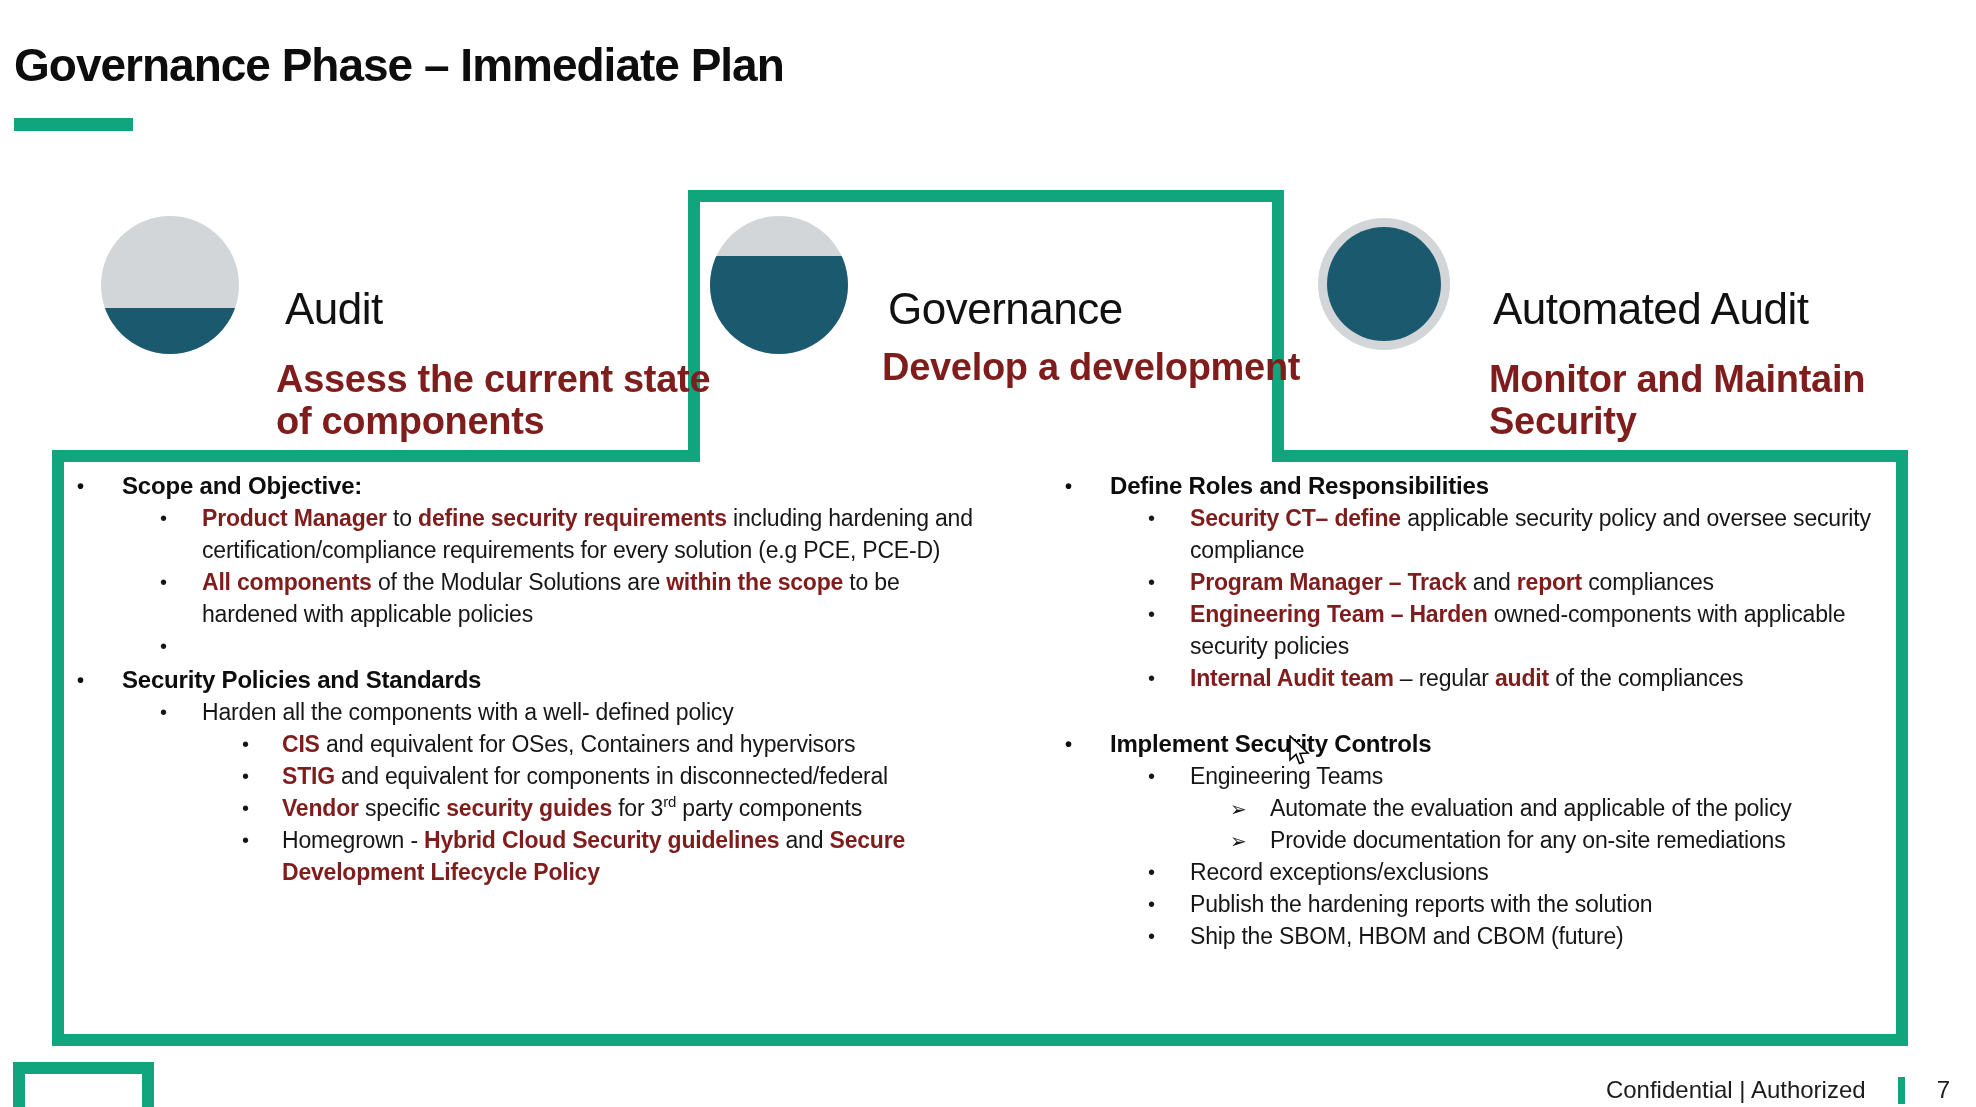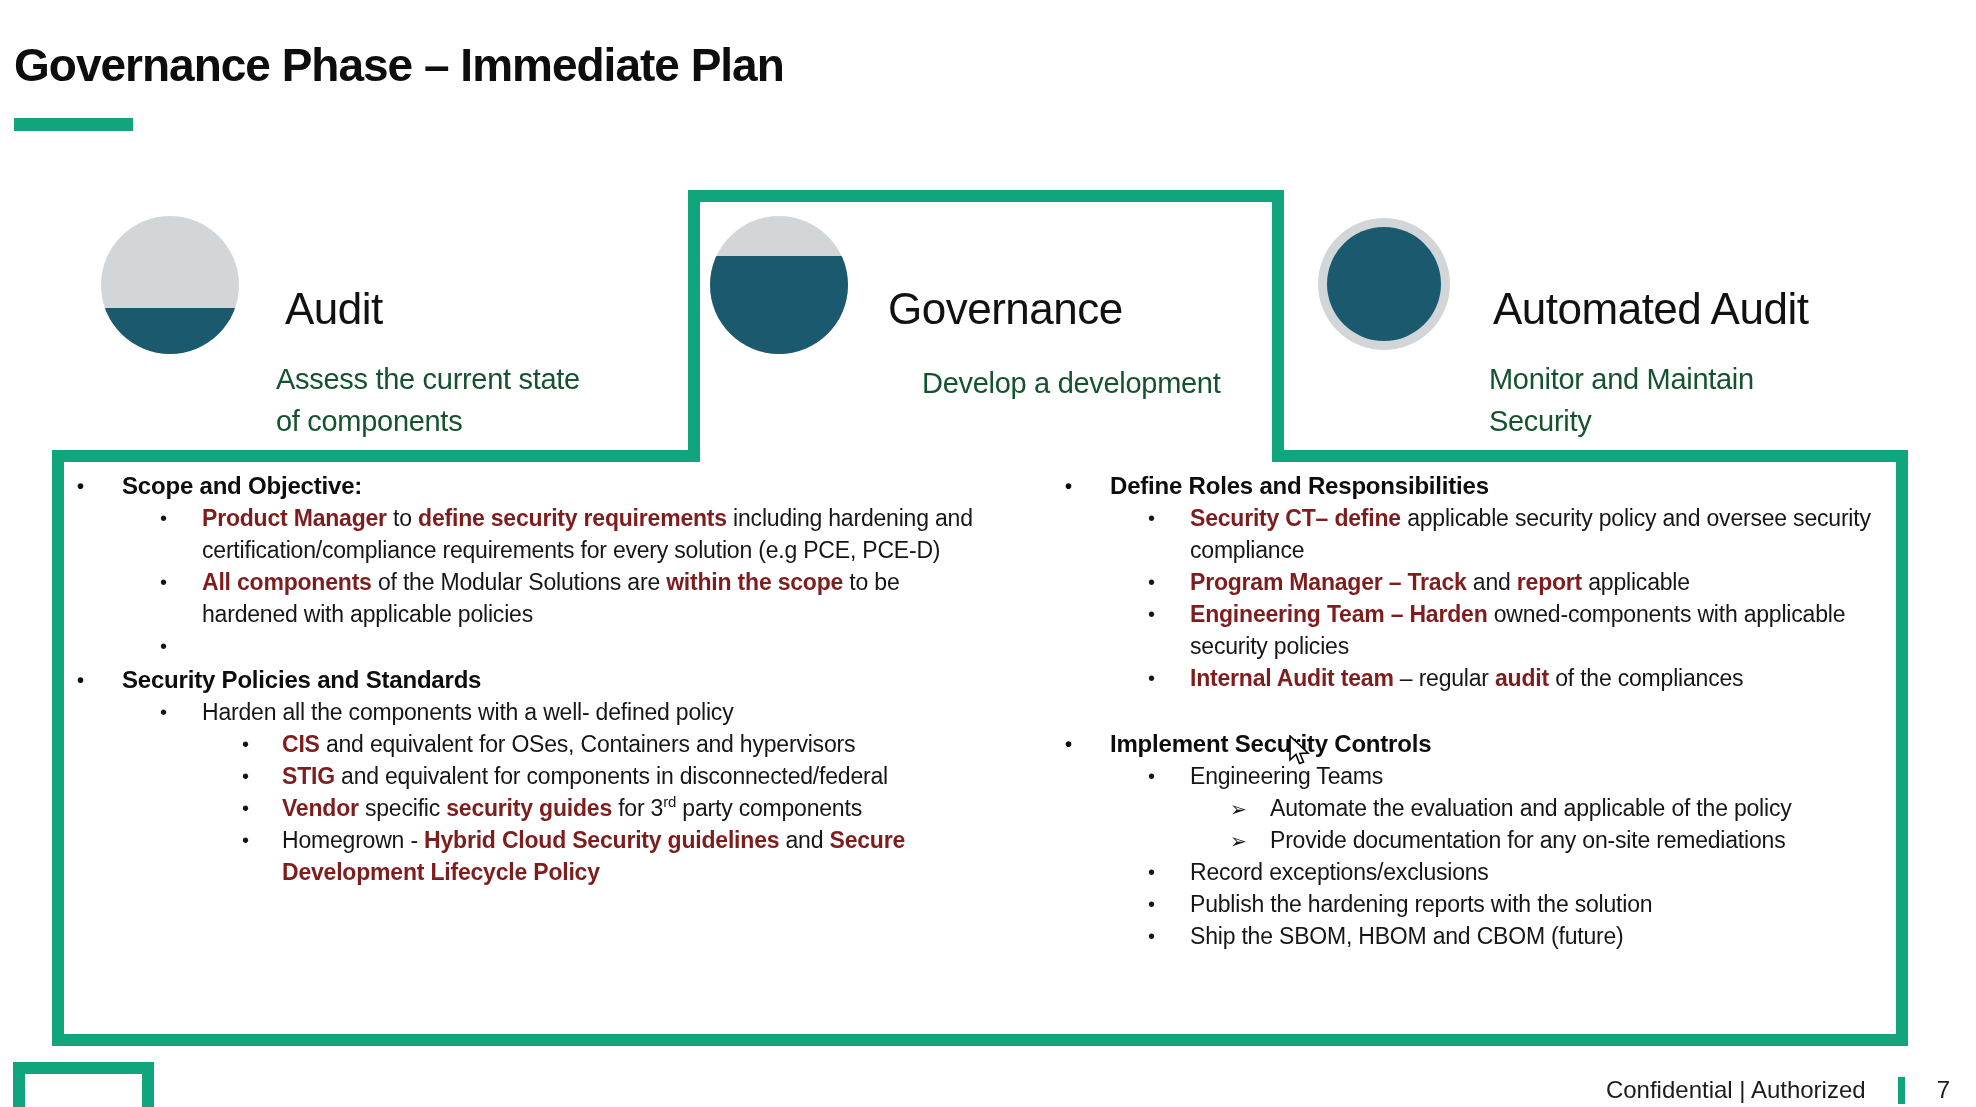--- a/index.html
+++ b/index.html
@@ -25,23 +25,23 @@
   .c-auto{left:1318px;top:218px;width:132px;height:132px;}
   .fill-low{position:absolute;left:0;right:0;bottom:0;height:33%;background:var(--teal);}
   .fill-high{position:absolute;left:0;right:0;bottom:0;height:71%;background:var(--teal);}
   .fill-full{position:absolute;left:9px;top:9px;right:9px;bottom:9px;border-radius:50%;background:var(--teal);}
 
   .phase-name{font-size:44px;font-weight:400;color:#111;letter-spacing:-0.5px;}
   .n-audit{left:285px;top:284px;}
   .n-gov{left:888px;top:284px;}
   .n-auto{left:1493px;top:284px;text-align:right;}
 
-  .phase-sub{font-size:29px;font-weight:400;line-height:42px;color:#14532d;letter-spacing:-0.3px;}
+  .phase-sub{font-size:38px;font-weight:700;line-height:42px;color:#7f1d1d;letter-spacing:-0.3px;}
   .s-audit{left:276px;top:358px;}
-  .s-gov{left:882px;top:362px;margin-left:40px;}
+  .s-gov{left:882px;top:346px;}
   .s-auto{left:1489px;top:358px;}
 
   
   .gov-box{
     left:688px;top:190px;width:596px;height:265px;
     border:12px solid var(--green);border-bottom:none;box-sizing:border-box;
   }
   .content-box{
     left:52px;top:450px;width:1856px;height:596px;
     border:12px solid var(--green);box-sizing:border-box;
@@ -126,21 +126,21 @@
       <div class="row lv3"><span class="mk">•</span><span><span class="b">CIS</span><span> and equivalent for OSes, Containers and hypervisors</span></span></div>
       <div class="row lv3"><span class="mk">•</span><span><span class="b">STIG</span><span> and equivalent for components in disconnected/federal</span></span></div>
       <div class="row lv3"><span class="mk">•</span><span><span class="b">Vendor</span><span> specific </span><span class="b">security guides</span><span> for 3</span><sup>rd</sup><span> party components</span></span></div>
       <div class="row lv3"><span class="mk">•</span><span><span>Homegrown - </span><span class="b">Hybrid Cloud Security guidelines</span><span> and </span><span class="b">Secure Development Lifecycle Policy</span></span></div>
     </div>
   </div>
 <div class="abs col col-right" id="rightcol">
     <div class="section">
       <div class="row lv1"><span class="mk">•</span><span>Define Roles and Responsibilities</span></div>
       <div class="row lv2"><span class="mk">•</span><span><span class="b">Security CT– define</span><span> applicable security policy and oversee security compliance</span></span></div>
-      <div class="row lv2"><span class="mk">•</span><span><span class="b">Program Manager – Track</span><span> and </span><span class="b">report</span><span> applicable</span></span></div>
+      <div class="row lv2"><span class="mk">•</span><span><span class="b">Program Manager – Track</span><span> and </span><span class="b">report</span><span> compliances</span></span></div>
       <div class="row lv2"><span class="mk">•</span><span><span class="b">Engineering Team – Harden</span><span> owned-components with applicable security policies</span></span></div>
       <div class="row lv2"><span class="mk">•</span><span><span class="b">Internal Audit team</span><span> – regular </span><span class="b">audit</span><span> of the compliances</span></span></div>
     </div>
     <div class="section">
       <div class="row lv1"><span class="mk">•</span><span>Implement Security Controls</span></div>
       <div class="row lv2"><span class="mk">•</span><span><span>Engineering Teams</span></span></div>
       <div class="row lv3 arrow"><span class="mk">➢</span><span><span>Automate the evaluation and applicable of the policy</span></span></div>
       <div class="row lv3 arrow"><span class="mk">➢</span><span><span>Provide documentation for any on-site remediations</span></span></div>
       <div class="row lv2"><span class="mk">•</span><span><span>Record exceptions/exclusions</span></span></div>
       <div class="row lv2"><span class="mk">•</span><span><span>Publish the hardening reports with the solution</span></span></div>

